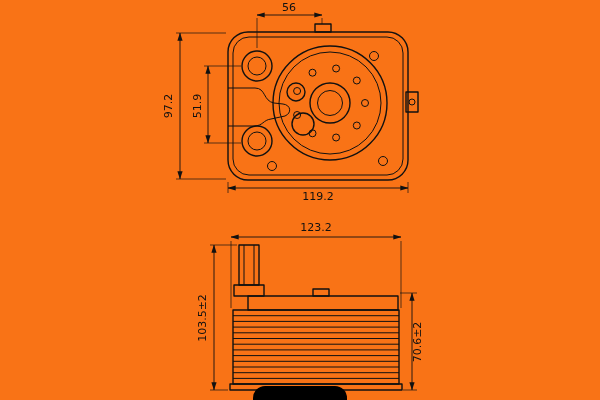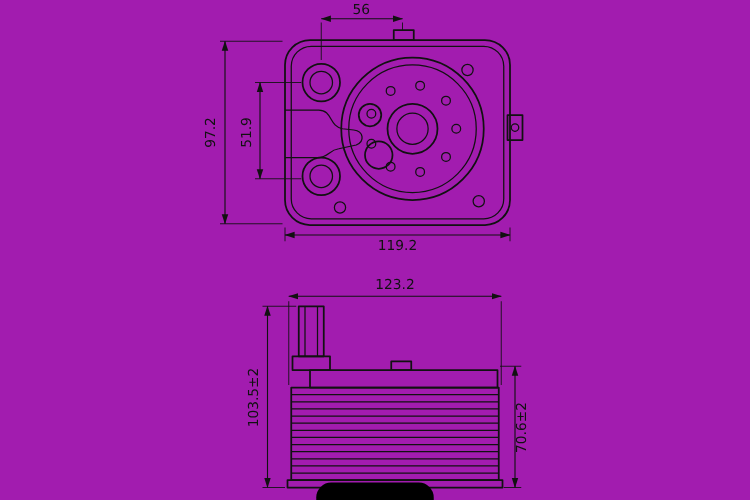--- a/index.html
+++ b/index.html
@@ -1,16 +1,16 @@
 <!DOCTYPE html>
 <html><head>
 <meta charset="utf-8">
 <style>
   html,body{margin:0;padding:0;background:#fff;}
-  .page{position:relative;width:600px;height:400px;background:#a21caf;overflow:hidden;
+  .page{position:relative;width:600px;height:400px;background:#f97316;overflow:hidden;
         font-family:"DejaVu Sans","Liberation Sans",sans-serif;text-align:right;}
   svg{display:block;}
   .part{fill:none;stroke:#111;stroke-width:1.4;stroke-linejoin:round;stroke-linecap:round;}
   .part-thin{fill:none;stroke:#111;stroke-width:1;stroke-linejoin:round;}
   .dim{stroke:#111;stroke-width:0.9;fill:none;}
   .ext{stroke:#111;stroke-width:0.7;fill:none;}
   .dim-text{font-size:11px;fill:#111;}
 </style>
 </head>
 <body>

